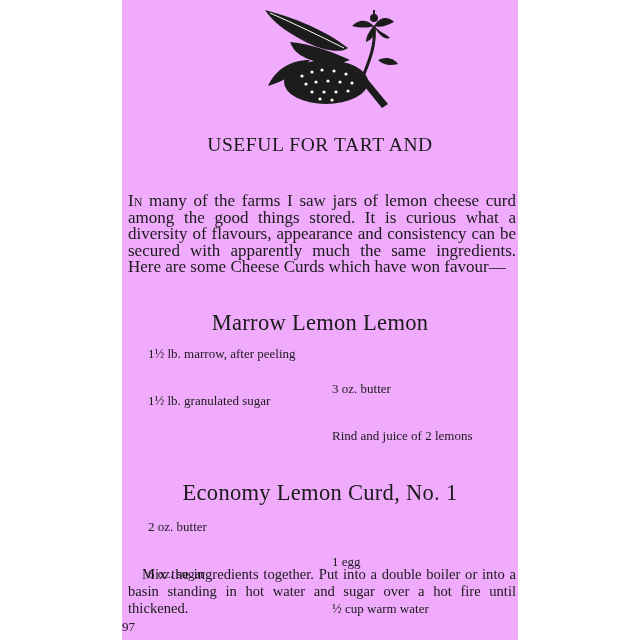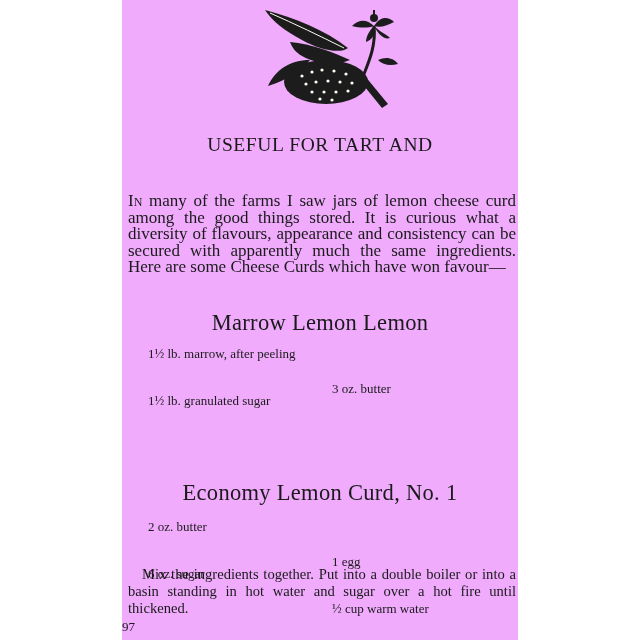--- a/index.html
+++ b/index.html
@@ -152,20 +152,21 @@
 
   <h2 class="recipe-title" style="top:310px;">Marrow Lemon Lemon</h2>
 
   <div class="ingredients" style="top:348px;">
     <div class="ing-row">
       <span class="ing-left">1½ lb. marrow, after peeling</span>
       <span class="ing-right">3 oz. butter</span>
     </div>
     <div class="ing-row">
       <span class="ing-left">1½ lb. granulated sugar</span>
+      <span class="ing-right">Rind and juice of 2 lemons</span>
     </div>
   </div>
 
 
   <h2 class="recipe-title" style="top:480px;">Economy Lemon Curd, No. 1</h2>
 
   <div class="ingredients" style="top:521px;">
     <div class="ing-row">
       <span class="ing-left">2 oz. butter</span>
       <span class="ing-right">1 egg</span>

